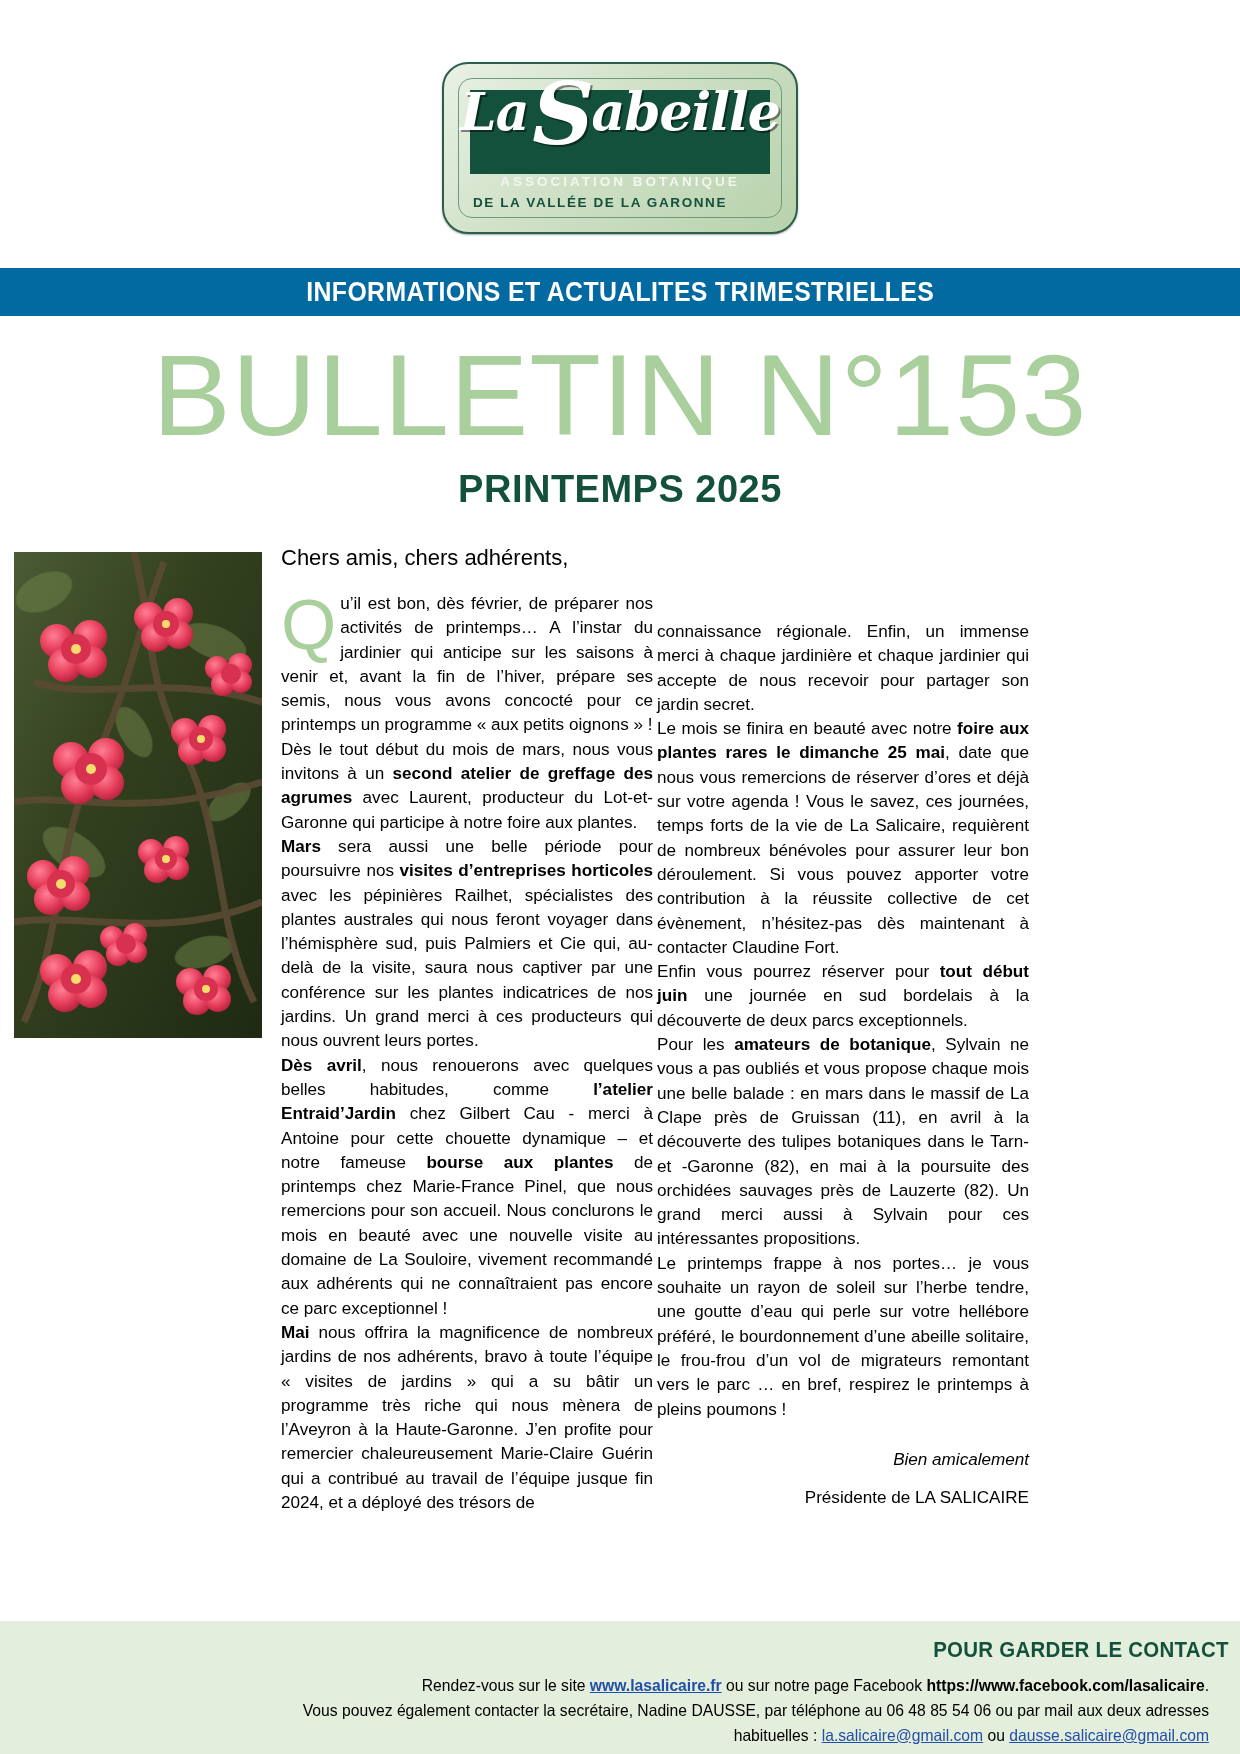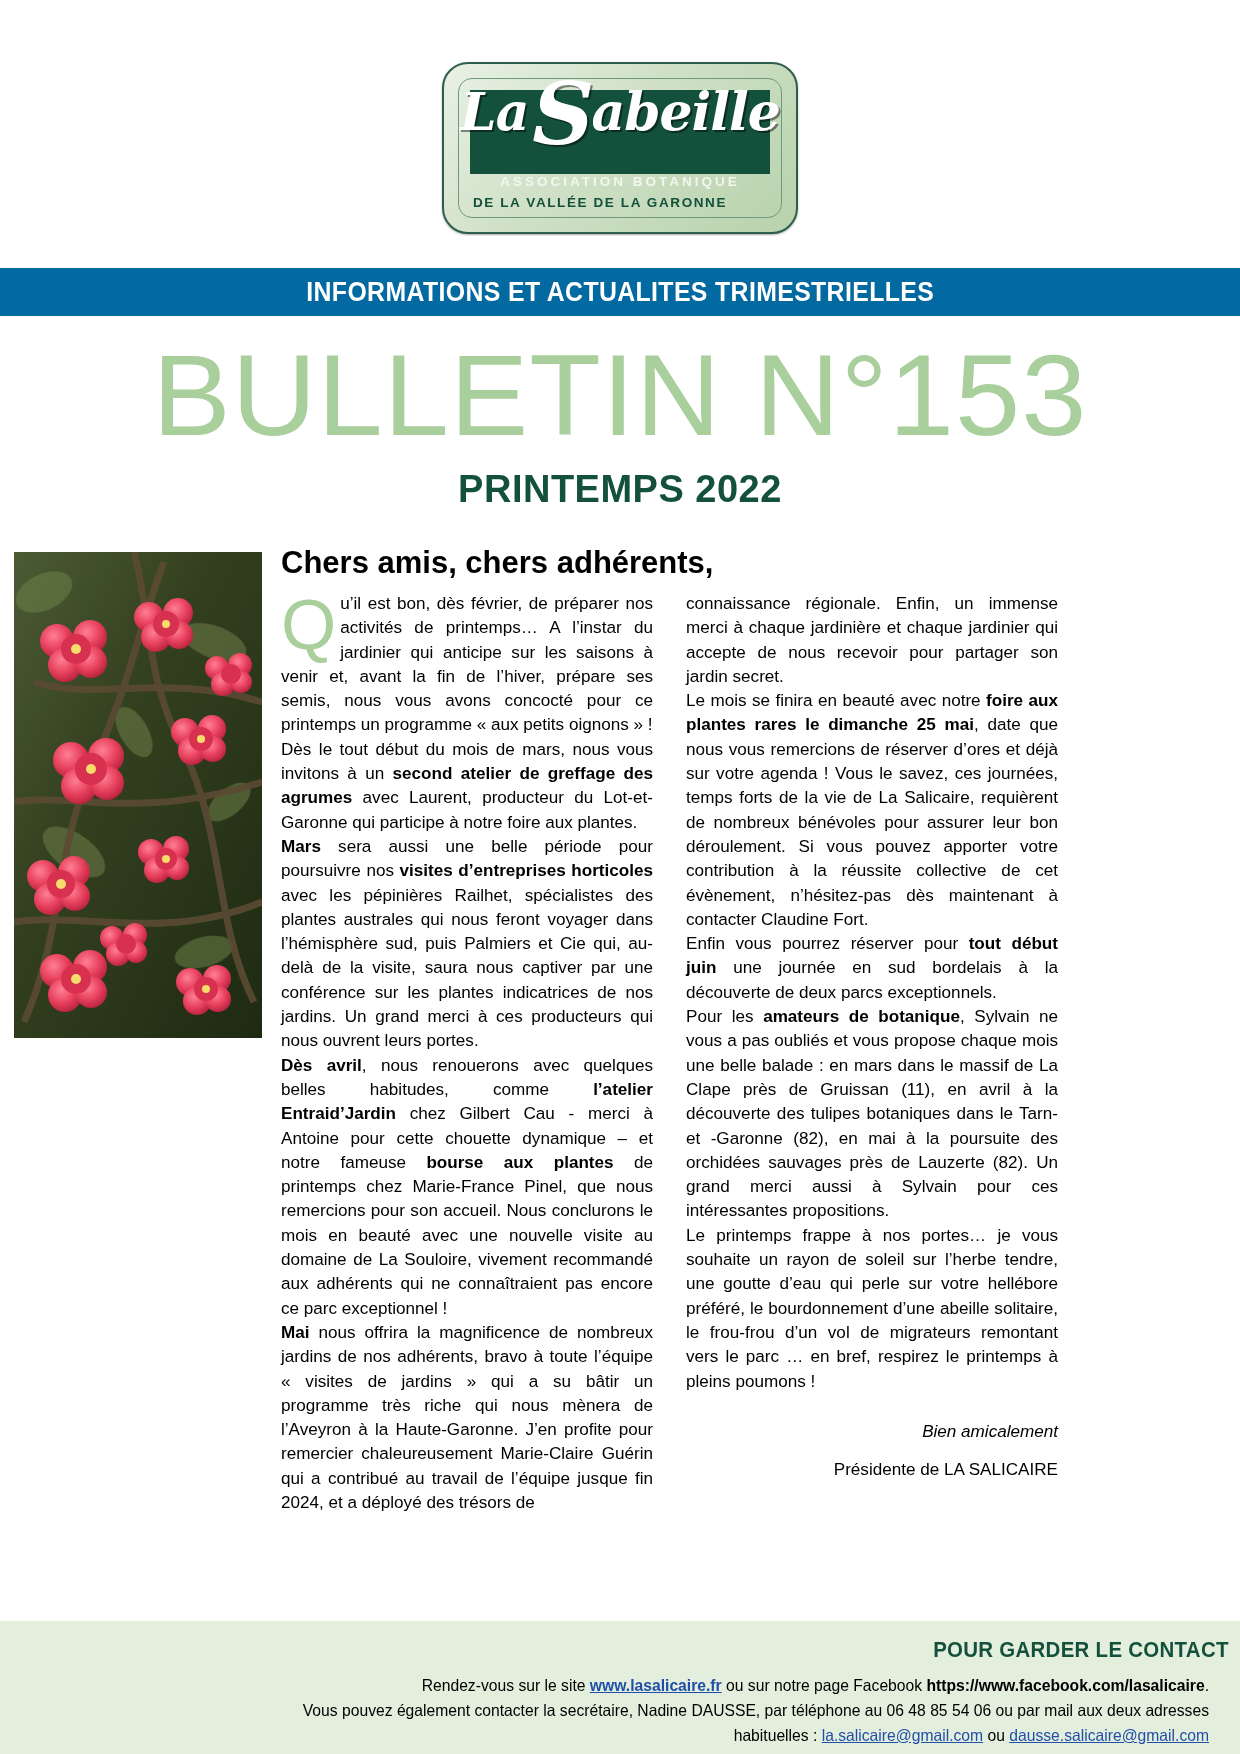--- a/index.html
+++ b/index.html
@@ -91,41 +91,41 @@
     position:absolute; left:0; top:468px; width:1240px;
     text-align:center;
     font-size:38px; font-weight:bold;
     color:#14513c;
     letter-spacing:.5px;
   }
 
   
   .greeting{
     position:absolute; left:281px; top:545px;
-    font-size:31px; font-weight:bold; color:#000;
+    font-size:22px; font-weight:normal; color:#000;
   }
 
   .photo{
     position:absolute; left:14px; top:552px;
     width:248px; height:486px;
     overflow:hidden;
     background:#2e3b22;
   }
   .photo svg{ display:block; }
 
   .col{
     position:absolute; top:592px;
     font-size:17.1px;
     line-height:24.3px;
     text-align:justify;
     text-justify:inter-word;
     hyphens:none;
   }
   .col-left{ left:281px; width:372px; }
-  .col-right{ left:686px; width:372px; }
+  .col-right{ left:657px; width:372px;margin-top:28px; }
 
   .col p{ margin:0; }
   .col b{ font-weight:bold; }
 
   .dropcap{
     float:left;
     font-size:71px;
     line-height:58px;
     color:#a8cf9c;
     font-weight:normal;
@@ -178,21 +178,21 @@
     <div class="sub1">ASSOCIATION BOTANIQUE</div>
     <div class="sub2">DE LA VALLÉE DE LA GARONNE</div>
   </div>
 </div>
 
 <div class="band">
   <div class="band-title">INFORMATIONS ET ACTUALITES TRIMESTRIELLES</div>
 </div>
 
 <div class="bulletin">BULLETIN N°153</div>
-<div class="season">PRINTEMPS 2022</div>
+<div class="season">PRINTEMPS 2025</div>
 
 <div class="photo">
   <svg width="248" height="486" viewBox="0 0 248 486">
     <defs>
       <linearGradient id="bgl" x1="0" y1="0" x2="1" y2="1">
         <stop offset="0%" stop-color="#4b5b34"></stop>
         <stop offset="40%" stop-color="#33401f"></stop>
         <stop offset="100%" stop-color="#1e2a12"></stop>
       </linearGradient>
       <radialGradient id="pet" cx="40%" cy="35%" r="70%">

